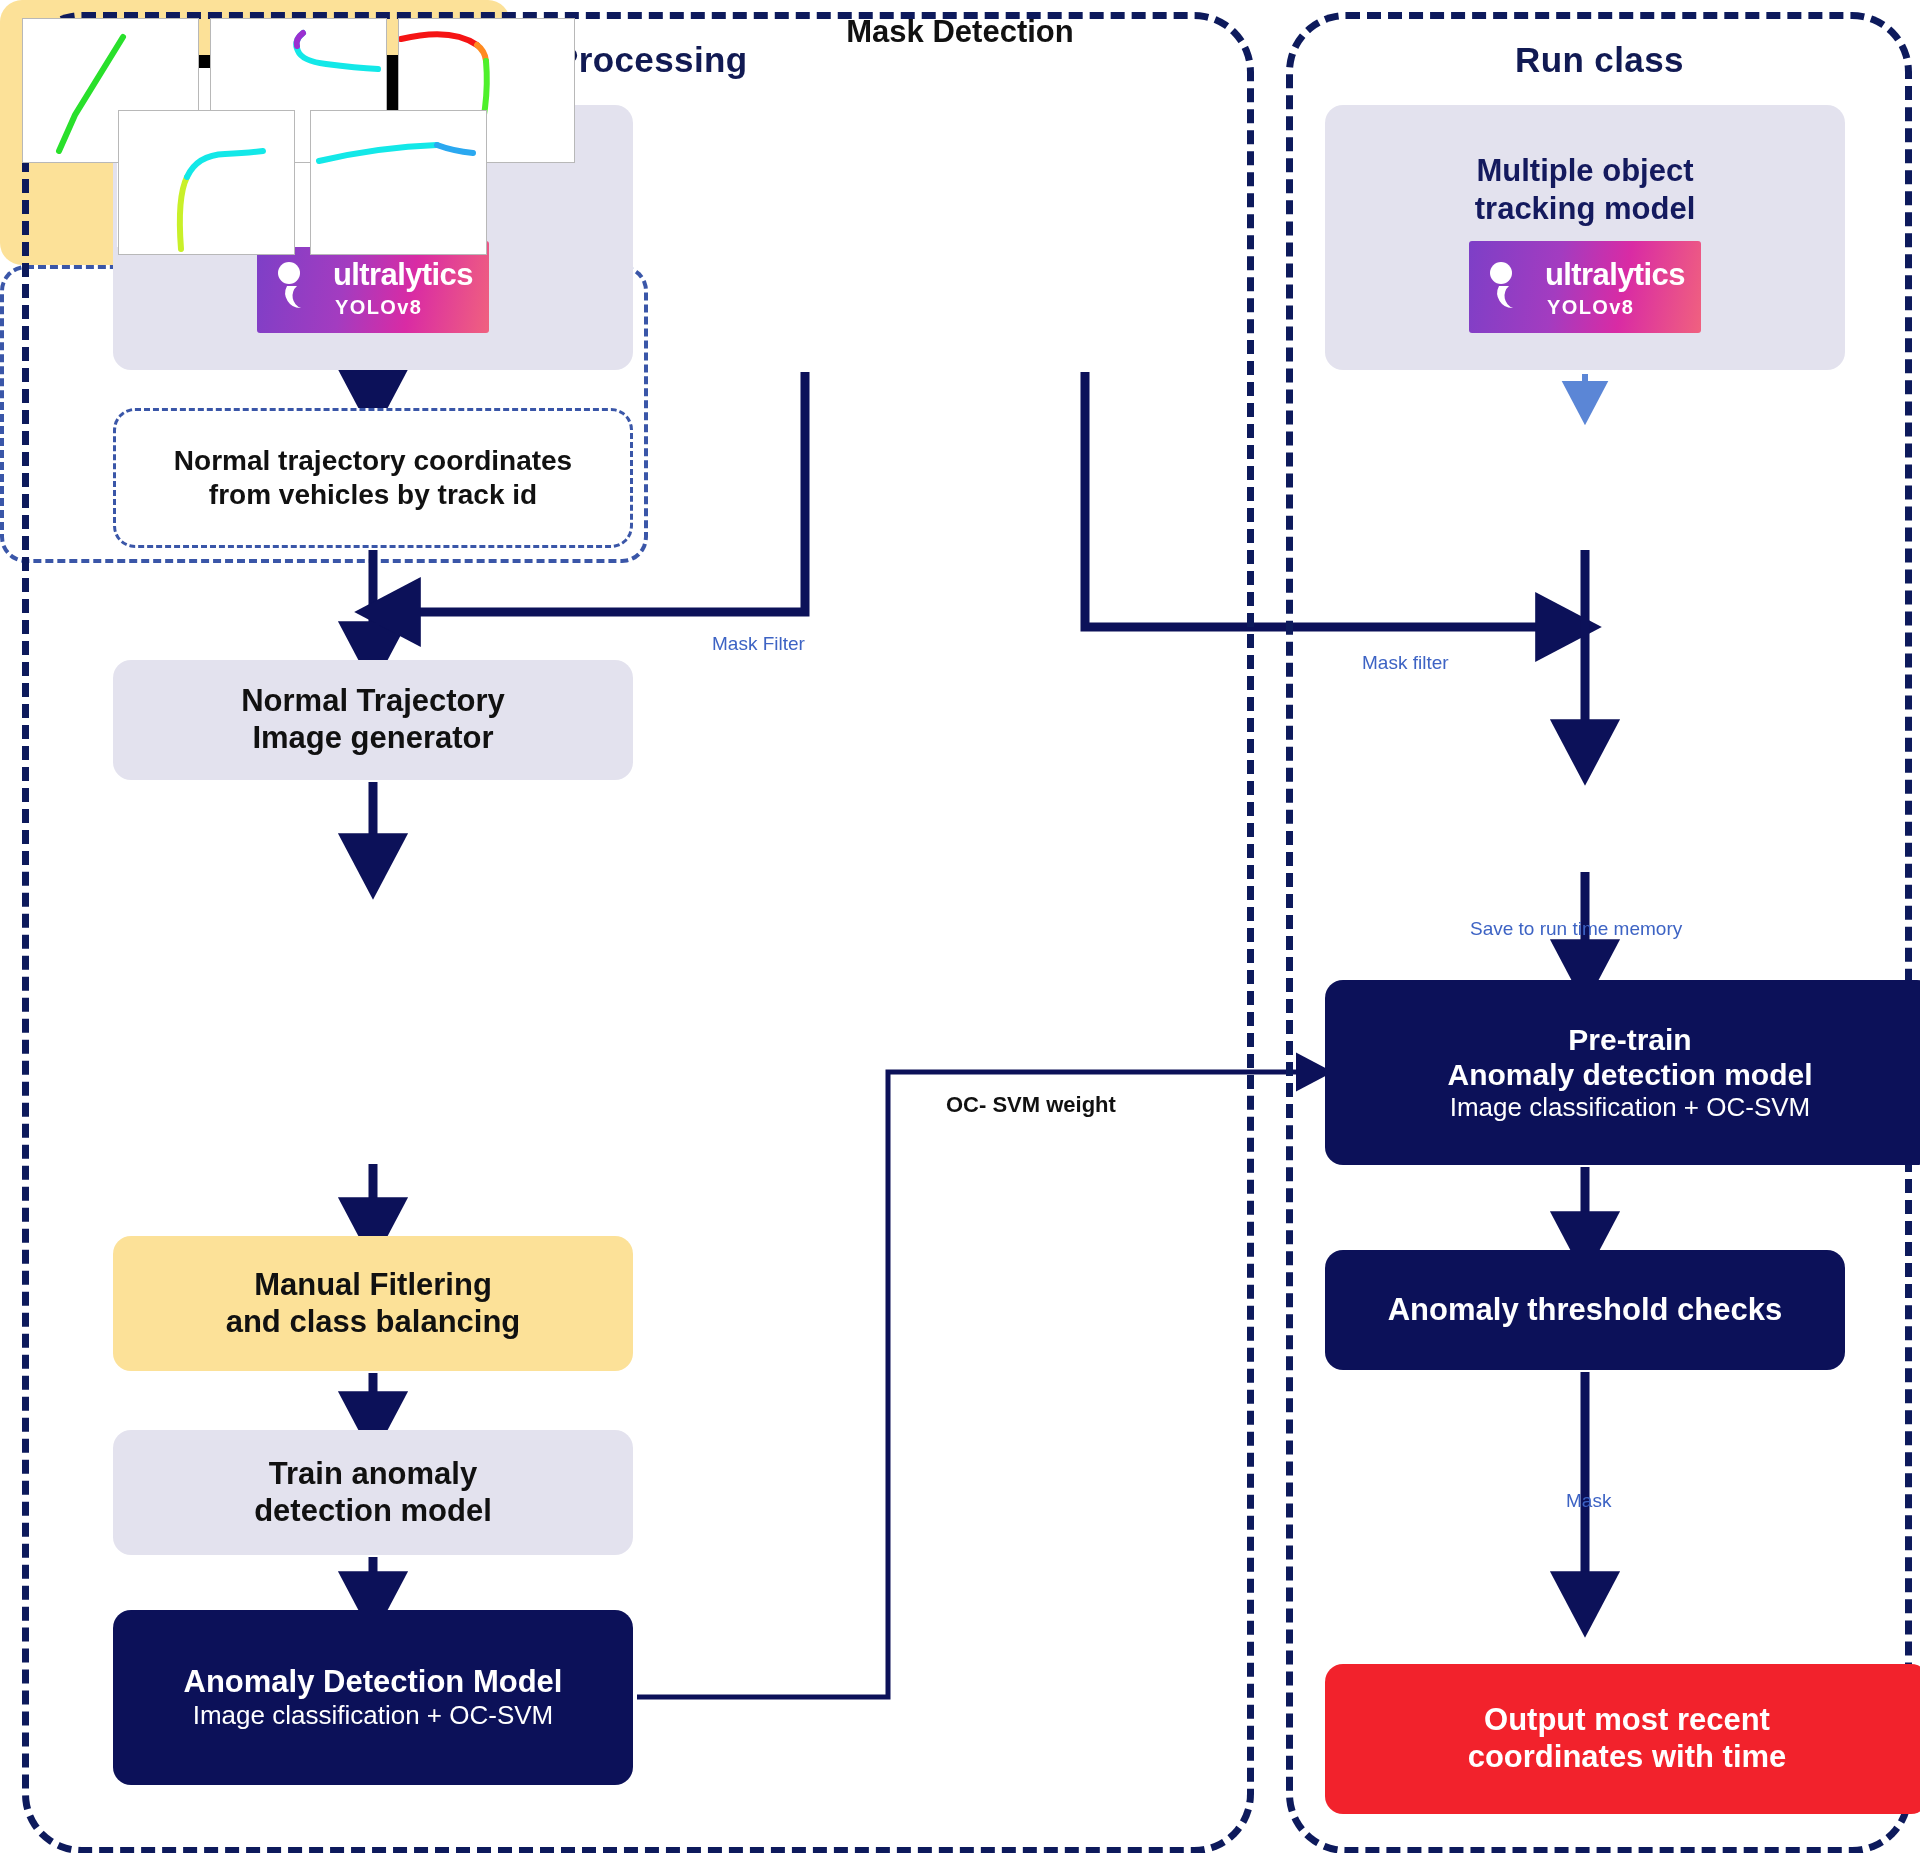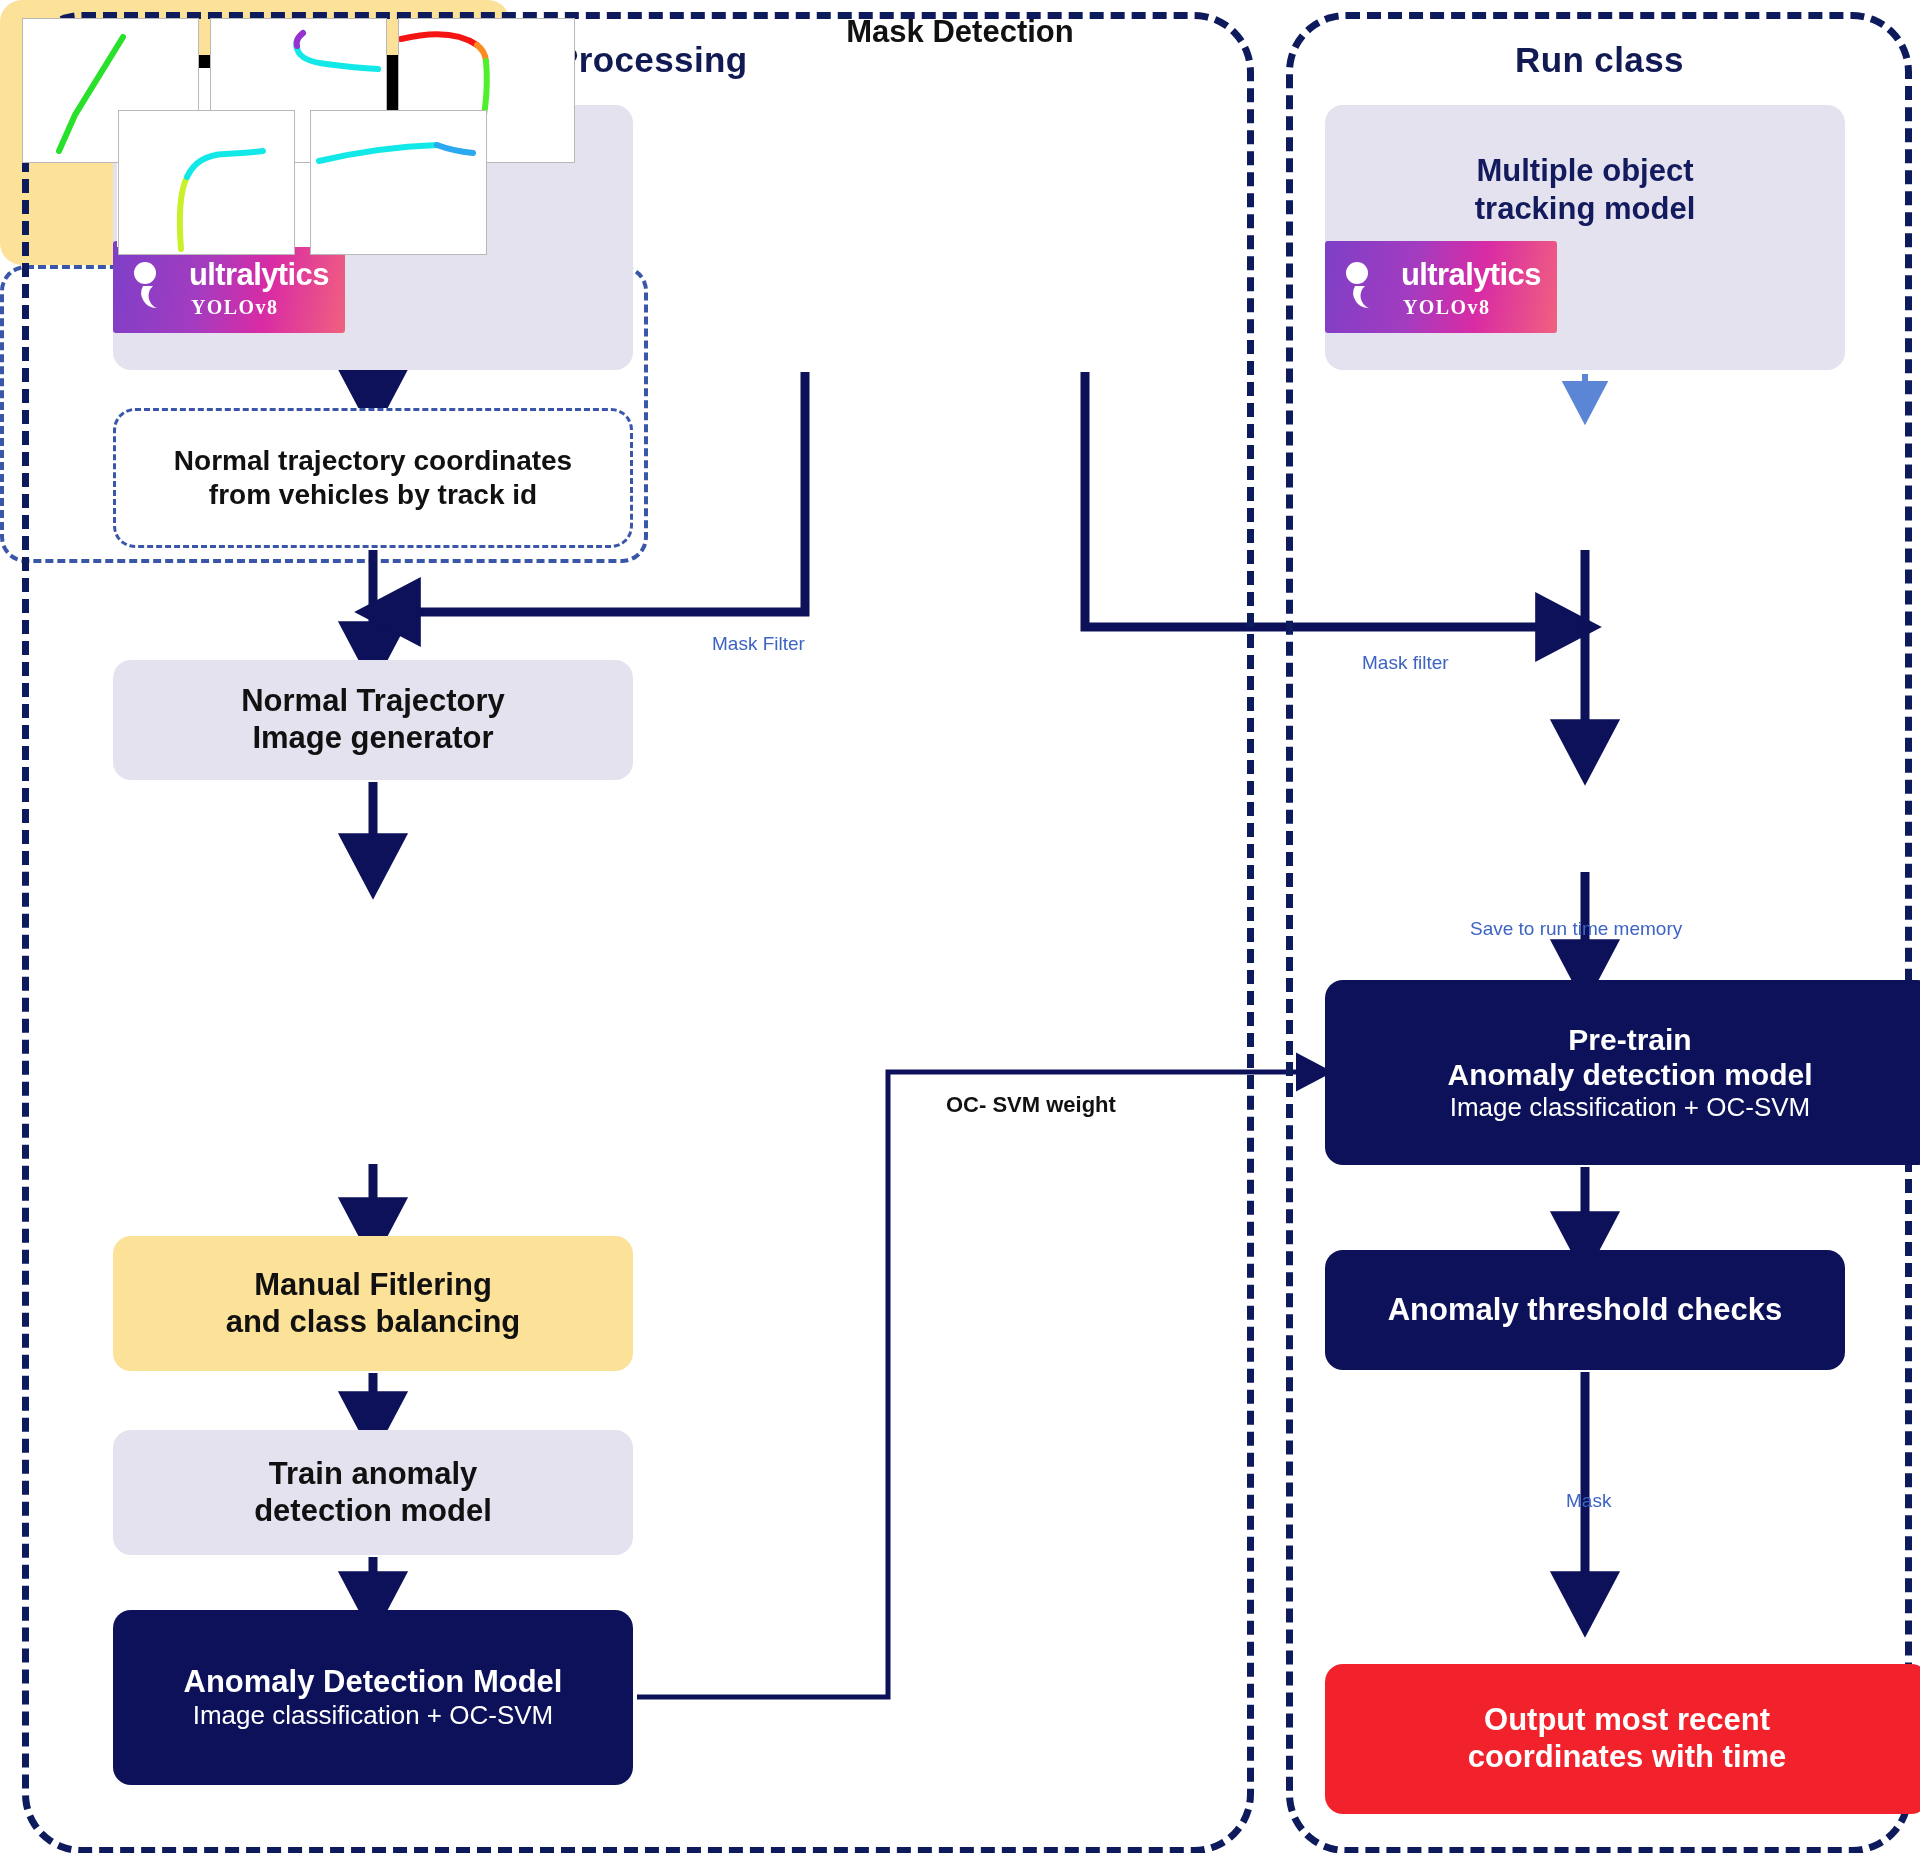--- a/index.html
+++ b/index.html
@@ -13,21 +13,21 @@
   #panel-pre{left:22px;top:12px;width:1218px;height:1828px;}
   #panel-run{left:1286px;top:12px;width:612px;height:1828px;}
 
   .panel-title{position:absolute;font-size:35px;font-weight:bold;color:#111a53;
                letter-spacing:.4px;white-space:nowrap;}
   #title-pre{left:465px;top:40px;}
   #title-run{left:1515px;top:40px;}
 
   
   .box{position:absolute;box-sizing:border-box;display:flex;flex-direction:column;
-       justify-content:center;text-align:center;border-radius:18px;}
+       align-items:center;justify-content:center;text-align:center;border-radius:18px;}
 
   .grey{background:#e3e2ee;color:#111111;}
   .yellow{background:#fce198;color:#111111;}
   .navy{background:#0c1159;color:#ffffff;}
   .red{background:#f2222c;color:#ffffff;}
   .dashed-box{background:#ffffff;border:3px dashed #3a56a8;border-radius:22px;
               color:#111111;}
   .dashed-thumbs{background:#ffffff;border:4px dashed #3a56a8;border-radius:26px;}
 
   
@@ -37,21 +37,21 @@
              margin-top:10px;margin-bottom:14px;}
 
   
   .ul-logo{width:232px;height:92px;border-radius:3px;position:relative;
            background:linear-gradient(100deg,#7d3fc7 0%,#a33cc0 38%,#d92ba4 66%,#f0617f 100%);
            display:flex;align-items:center;}
   .ul-mark{position:absolute;left:17px;top:19px;width:54px;height:60px;}
   .ul-word{position:absolute;left:76px;top:16px;color:#ffffff;font-size:31px;
            font-weight:bold;letter-spacing:-.6px;}
   .ul-sub{position:absolute;left:78px;top:55px;color:#ffffff;font-size:20px;
-          font-weight:bold;letter-spacing:1.4px;font-family:Liberation Serif, serif;}
+          font-weight:bold;letter-spacing:1.4px;}
 
   #mask-box{left:690px;top:105px;width:510px;height:265px;background:#fce198;
             border-radius:22px;}
   .mask-title{position:absolute;left:0;right:0;top:14px;text-align:center;
               font-size:31px;font-weight:bold;color:#111111;}
   .mask-img{position:absolute;left:117px;top:55px;width:335px;height:192px;
             background:#ffffff;overflow:hidden;}
   .mask-black-top{position:absolute;left:0;top:0;width:200px;height:13px;background:#000;}
   .mask-black-right{position:absolute;right:0;top:0;width:96px;height:192px;background:#000;}
   .mask-ragged{position:absolute;right:96px;top:0;width:18px;height:192px;

